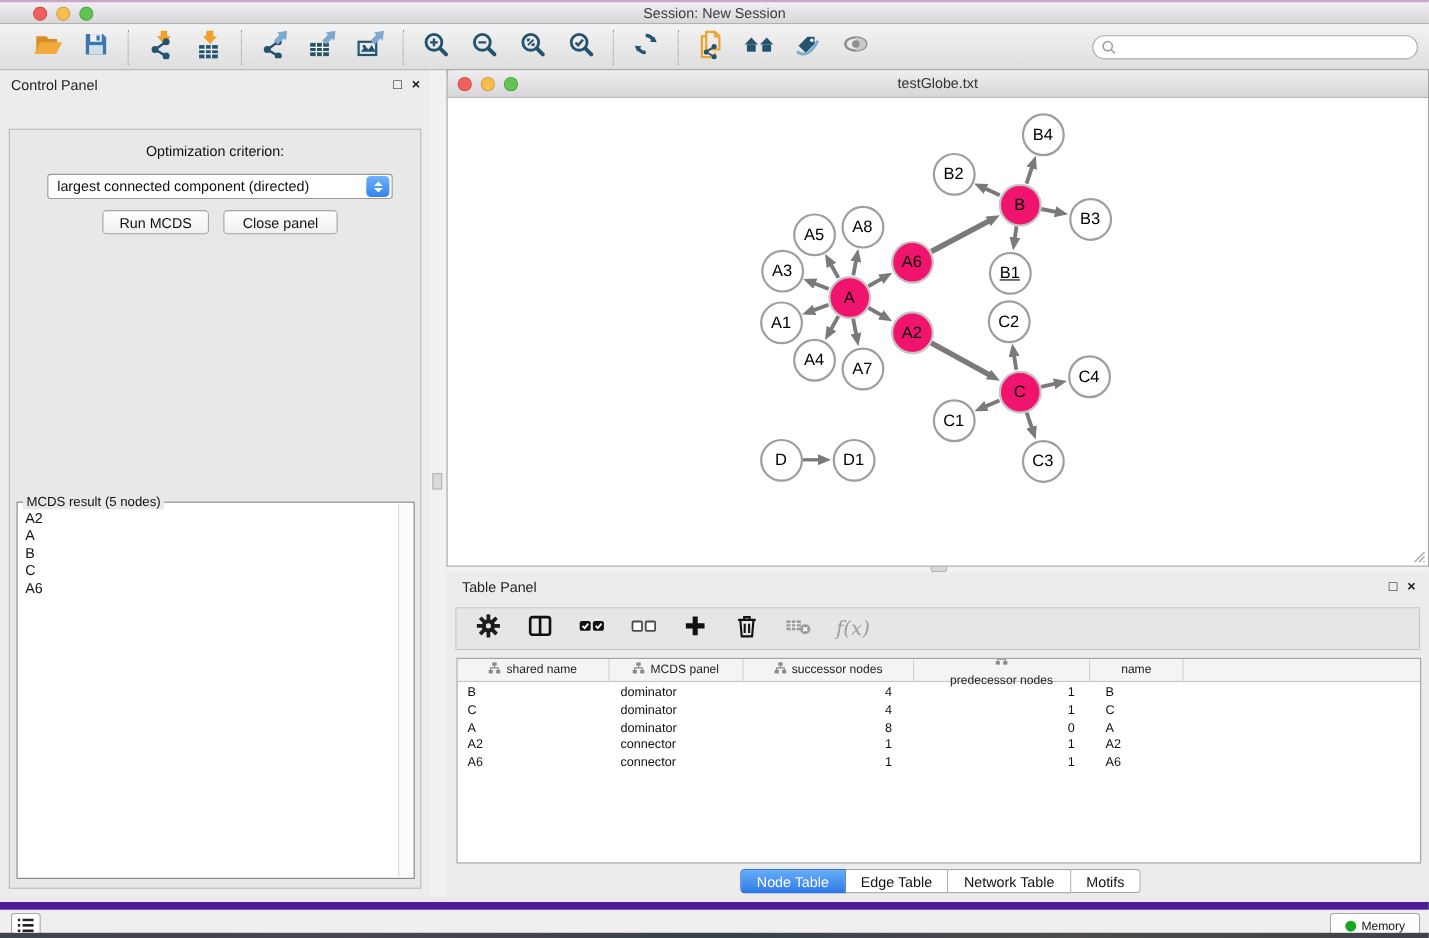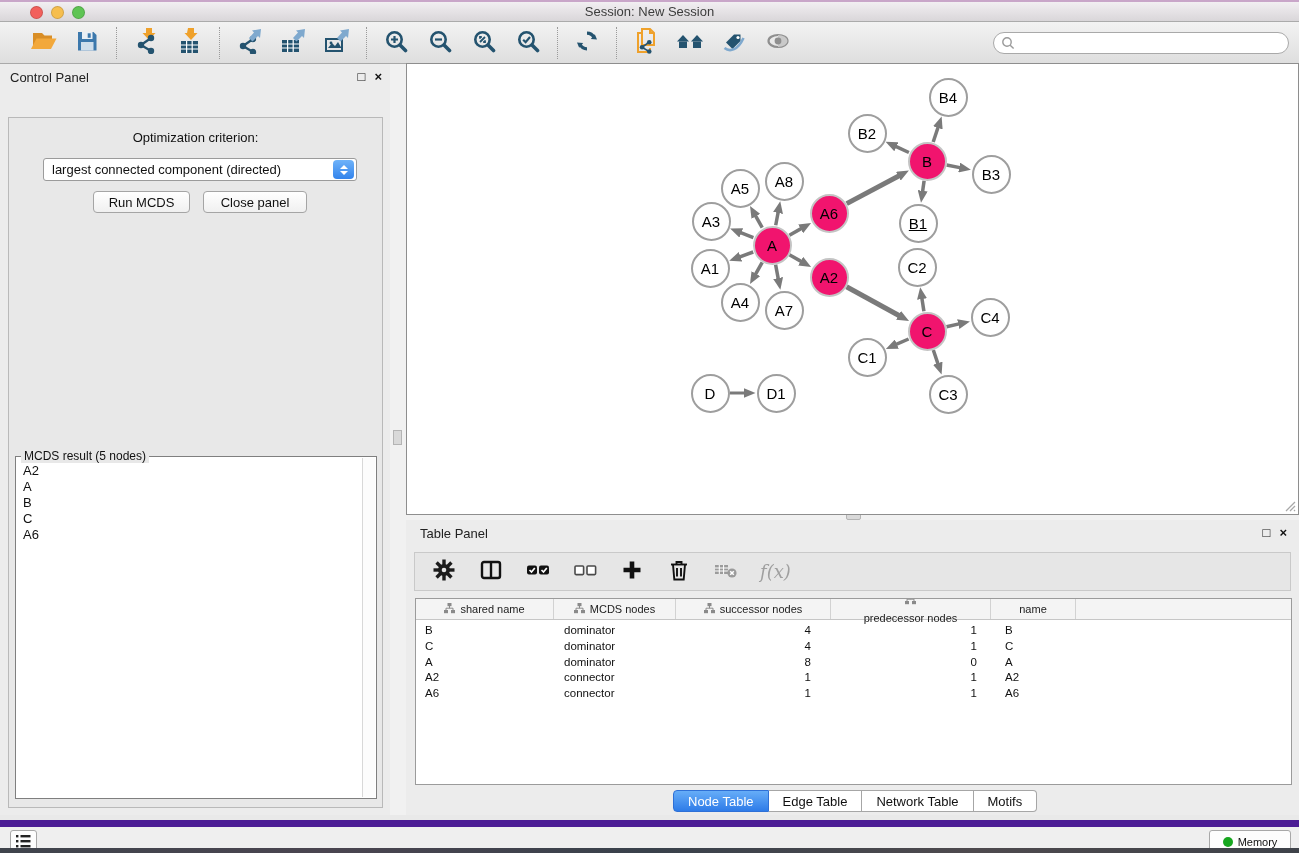--- a/index.html
+++ b/index.html
@@ -337,20 +337,28 @@
 
 <div id="vdivider" class="abs">
     <div class="handle"></div>
   </div>
 <div id="hdivider" class="abs">
     <div class="handle"></div>
   </div>
 
 <div id="net-window" class="abs">
   <div id="net-corner"></div>
+  <div id="net-title">
+    <div class="lights">
+      <div class="light l-red"></div>
+      <div class="light l-yel"></div>
+      <div class="light l-grn"></div>
+    </div>
+    <div class="title">testGlobe.txt</div>
+  </div>
   <div id="graph">
       <svg class="edges" width="891" height="425">
         <defs>
           <marker id="arr" viewBox="0 0 12 10" refX="2" refY="5" markerWidth="12" markerHeight="10" markerUnits="userSpaceOnUse" orient="auto">
             <path d="M0 0 L12 5 L0 10 z" fill="#7A7A7A"></path>
           </marker>
         </defs>
         <line x1="346.2" y1="188.0" x2="331.6" y2="193.4" stroke="#7A7A7A" stroke-width="3.5" marker-end="url(#arr)"></line>
         <line x1="346.4" y1="173.7" x2="332.4" y2="168.2" stroke="#7A7A7A" stroke-width="3.5" marker-end="url(#arr)"></line>
         <line x1="355.2" y1="198.4" x2="347.9" y2="211.4" stroke="#7A7A7A" stroke-width="3.5" marker-end="url(#arr)"></line>
@@ -493,21 +501,21 @@
         </div>
         <div class="th c1" style="padding: 0px;">
           <span><svg width="11" height="11" viewBox="0 0 11 11">
               <path d="M5.5 3 v2.2 M2 7 V5.2 h7 V7" stroke="#8A8A8A" fill="none"></path>
               <g fill="#8A8A8A">
                 <rect x="3.5" y="0" width="4" height="3.2"></rect>
                 <rect x="0" y="7" width="4" height="3.2"></rect>
                 <rect x="7" y="7" width="4" height="3.2"></rect>
               </g>
             </svg></span>
-          <span>MCDS nodes</span>
+          <span>MCDS panel</span>
         </div>
         <div class="th c2" style="padding: 0px;">
           <span><svg width="11" height="11" viewBox="0 0 11 11">
               <path d="M5.5 3 v2.2 M2 7 V5.2 h7 V7" stroke="#8A8A8A" fill="none"></path>
               <g fill="#8A8A8A">
                 <rect x="3.5" y="0" width="4" height="3.2"></rect>
                 <rect x="0" y="7" width="4" height="3.2"></rect>
                 <rect x="7" y="7" width="4" height="3.2"></rect>
               </g>
             </svg></span>

